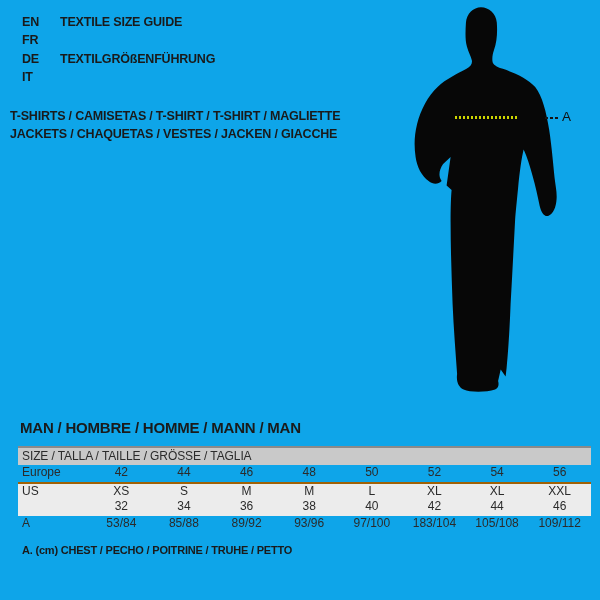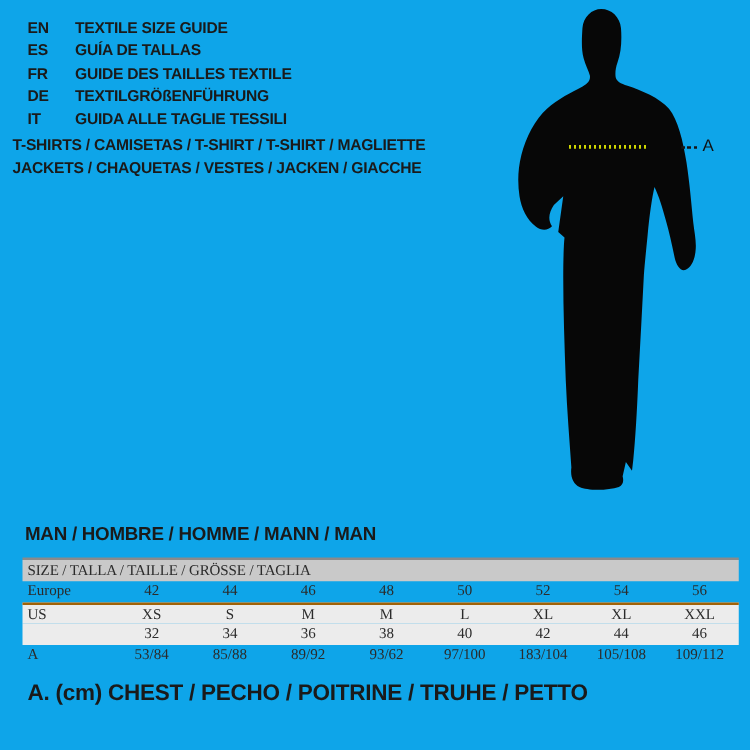--- a/index.html
+++ b/index.html
@@ -23,56 +23,50 @@
   .measure-chest { position:absolute; left:455px; top:116px; width:62px; height:3px;
     background:repeating-linear-gradient(90deg,#ccd500 0 2px,transparent 2px 4px); }
   .measure-pointer { position:absolute; left:545px; top:117px; width:14px; height:2px;
     background:repeating-linear-gradient(90deg,#151515 0 3px,transparent 3px 5px); }
   .measure-a { position:absolute; left:562px; top:109px; font-size:13.5px; font-weight:400; color:#111; }
 
   
   .section-title { position:absolute; left:20px; top:419px; font-size:15px; font-weight:700; letter-spacing:-0.2px; }
 
   
-  .size-table { position:absolute; left:18px; top:446px; width:573px; border-top:2px solid #8a8a8a; font-size:12px; color:#2b2b2b;font-family:Liberation Serif, serif; }
+  .size-table { position:absolute; left:18px; top:446px; width:573px; border-top:2px solid #8a8a8a; font-size:12px; color:#2b2b2b; }
   .thead { height:17px; line-height:17px; background:#c9c9c9; padding-left:4px; letter-spacing:-0.1px; }
   .trow { display:flex; height:17px; align-items:flex-start; }
   .trow.shade { background:#ececec; }
   .trow.line-top { border-top:2px solid #a16207; }
   .tlabel { flex:0 0 72px; padding-left:4px; }
   .tcell { flex:1; text-align:center; }
 
   
-  .footnote { position:absolute; left:22px; top:544px; font-size:18px; font-weight:700; letter-spacing:-0.2px; }
+  .footnote { position:absolute; left:22px; top:544px; font-size:11px; font-weight:700; letter-spacing:-0.2px; }
 </style>
 </head>
 <body>
 
 <div class="page">
 
   <div class="langs">
     <div class="lang-row">
       <span class="lang-code">EN</span>
       <span class="lang-text">TEXTILE SIZE GUIDE</span>
     </div>
     <div class="lang-row">
-      <span class="lang-code">ES</span>
-      <span class="lang-text">GUÍA DE TALLAS</span>
-    </div>
-    <div class="lang-row">
       <span class="lang-code">FR</span>
-      <span class="lang-text">GUIDE DES TAILLES TEXTILE</span>
     </div>
     <div class="lang-row">
       <span class="lang-code">DE</span>
       <span class="lang-text">TEXTILGRÖßENFÜHRUNG</span>
     </div>
     <div class="lang-row">
       <span class="lang-code">IT</span>
-      <span class="lang-text">GUIDA ALLE TAGLIE TESSILI</span>
     </div>
   </div>
 
   <div class="cats">
     <div class="cat-line">T-SHIRTS / CAMISETAS / T-SHIRT / T-SHIRT / MAGLIETTE</div>
     <div class="cat-line">JACKETS / CHAQUETAS / VESTES / JACKEN / GIACCHE</div>
   </div>
 
   <svg class="fig-svg" width="600" height="600" viewBox="0 0 600 600">
     <path d="M 481 7.2
@@ -159,21 +153,21 @@
       <div class="tcell">42</div>
       <div class="tcell">44</div>
       <div class="tcell">46</div>
     </div>
 
     <div class="trow">
       <div class="tlabel">A</div>
       <div class="tcell">53/84</div>
       <div class="tcell">85/88</div>
       <div class="tcell">89/92</div>
-      <div class="tcell">93/62</div>
+      <div class="tcell">93/96</div>
       <div class="tcell">97/100</div>
       <div class="tcell">183/104</div>
       <div class="tcell">105/108</div>
       <div class="tcell">109/112</div>
     </div>
   </div>
 
   <div class="footnote">A. (cm) CHEST / PECHO / POITRINE / TRUHE / PETTO</div>
 
 </div>

